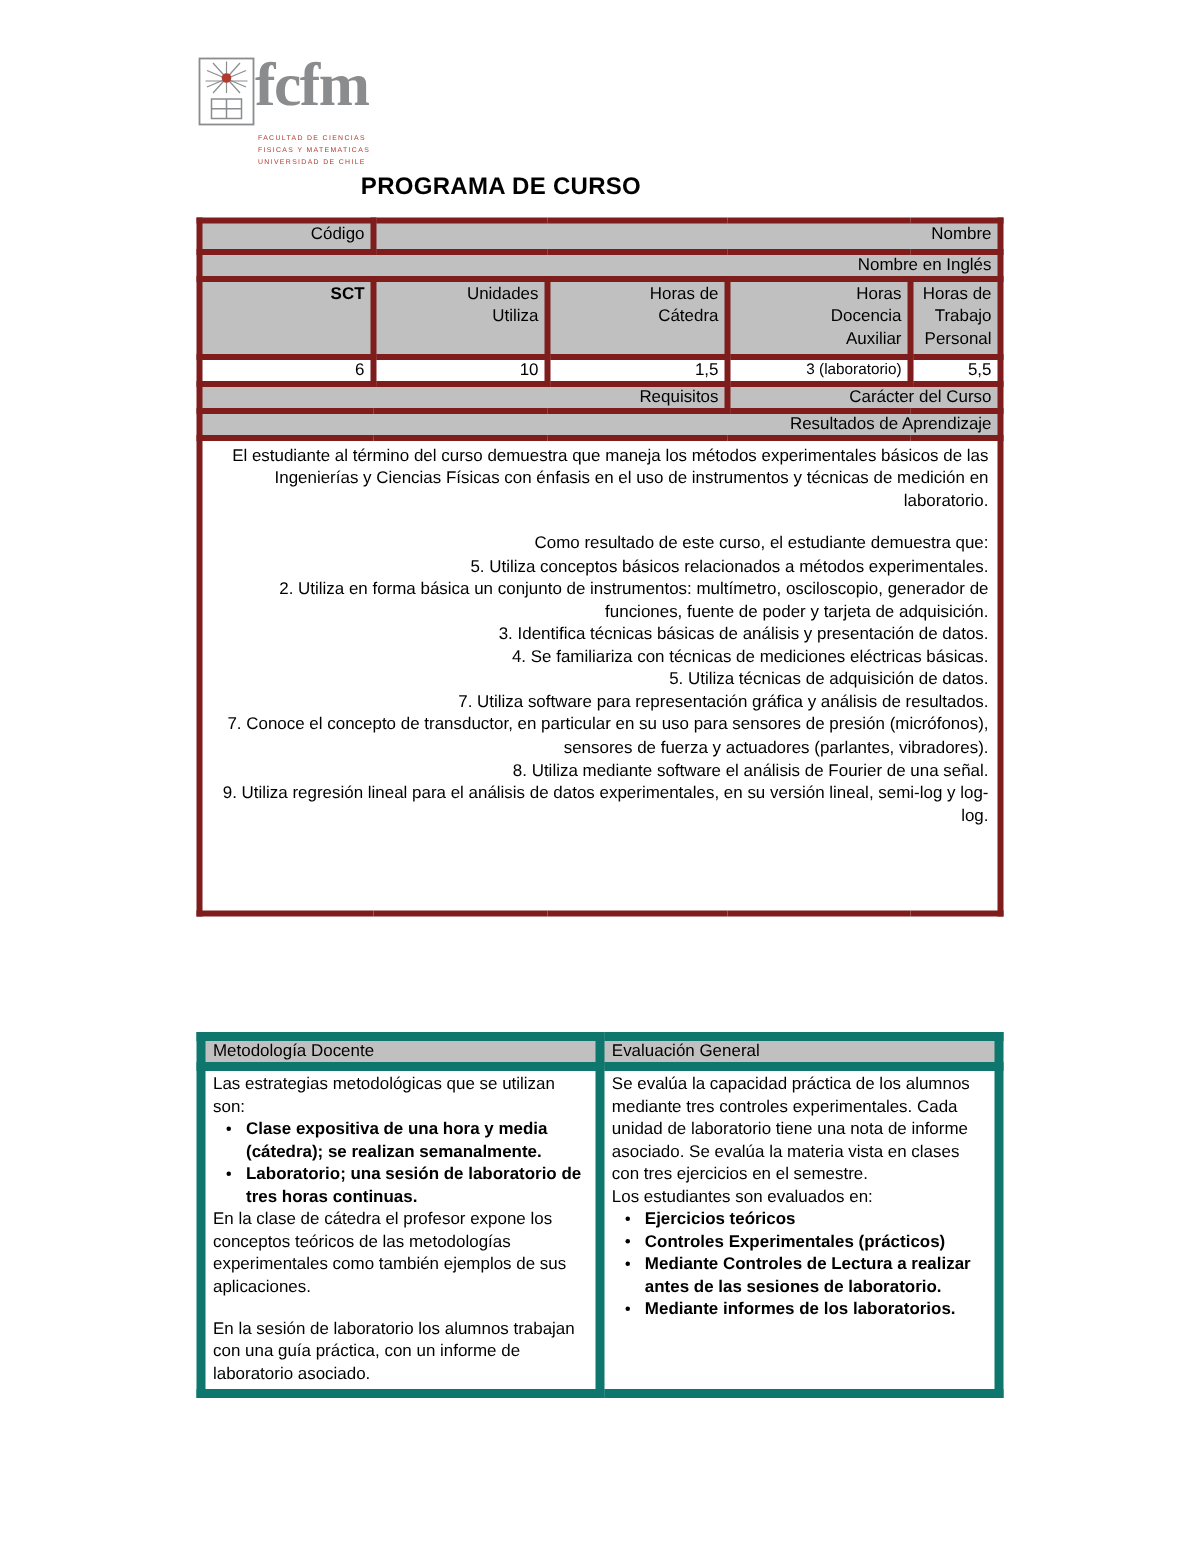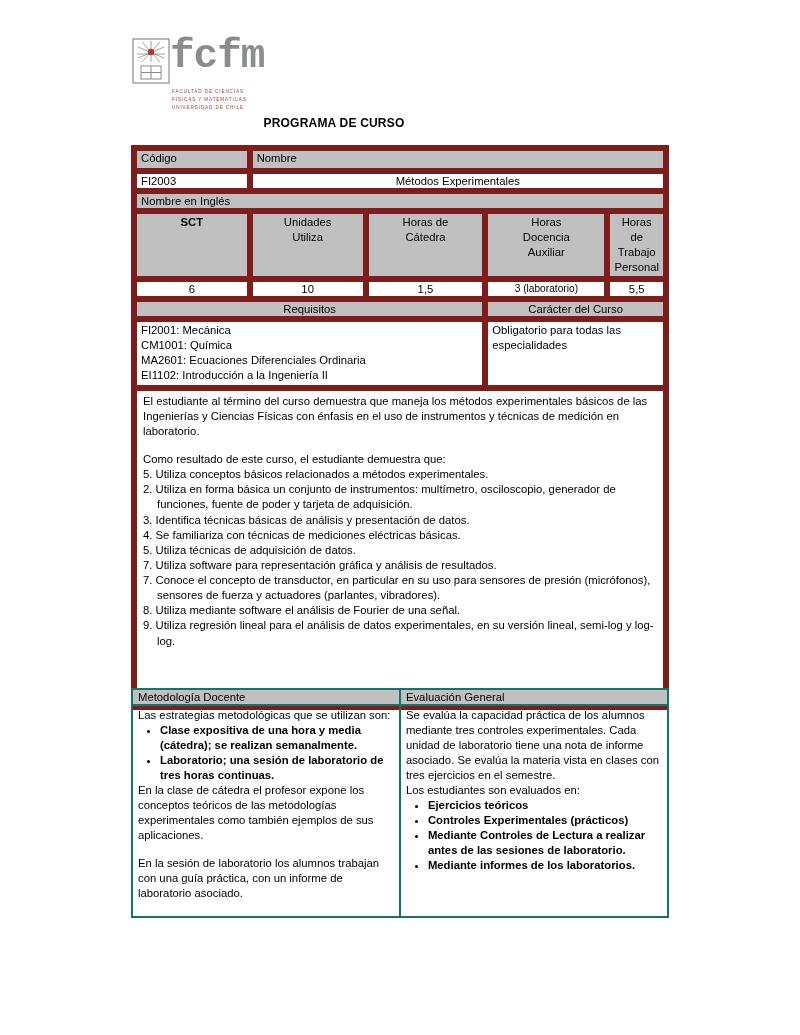--- a/index.html
+++ b/index.html
@@ -33,21 +33,21 @@
     position: absolute;
     left: 0px;
     top: 2px;
     width: 38px;
     height: 46px;
   }
   .logo-word {
     position: absolute;
     left: 38px;
     top: 0px;
-    font-family: Liberation Mono, monospace;
+    font-family: Liberation Serif, serif;
     font-size: 41px;
     font-weight: bold;
     color: #8a8c8e;
     letter-spacing: -1px;
     line-height: 1;
   }
   .logo-sub {
     position: absolute;
     left: 40px;
     top: 52px;
@@ -59,38 +59,39 @@
     white-space: pre-line;
   }
 
   
   .doc-title {
     position: absolute;
     left: 0;
     top: 116px;
     width: 668px;
     text-align: center;
-    font-size: 12px;
+    font-size: 16px;
     font-weight: bold;
     letter-spacing: 0.2px;
   }
 
   
   .table-main {
     position: absolute;
     left: 131px;
     top: 145px;
     width: 538px;
     border-collapse: collapse;
     font-size: 11.3px;
   }
   .table-main td {
-    border: 6px solid #7f1d1d;
+    border: 4px solid #7f1d1d;
     padding: 1px 4px;
     vertical-align: top;
+    text-align: right;
   }
   .hdr {
     background: #c0c0c0;
   }
   .ctr { text-align: center; }
   .vmid { vertical-align: middle; }
 
   .row-code td { height: 15px; }
   .cell-sct { height: 46px; }
 
@@ -119,21 +120,21 @@
   
   .table-method {
     position: absolute;
     left: 131px;
     top: 688px;
     width: 538px;
     border-collapse: collapse;
     font-size: 11.3px;
   }
   .table-method td {
-    border: 2px solid #0f766e;
+    border: 6px solid #0f766e;
     padding: 2px 5px;
     vertical-align: top;
   }
   .table-method .hdr {
     background: #c0c0c0;
     padding: 1px 5px;
   }
   .col-left { width: 268px; }
   .col-right { width: 268px; }
   .m-body {
@@ -183,24 +184,20 @@
 
   <div class="doc-title">PROGRAMA DE CURSO</div>
 
   <table class="table-main">
     <tbody>
         <tr class="row-code">
       <td class="hdr" style="width:72px;">Código</td>
       <td class="hdr" colspan="4">Nombre</td>
     </tr>
     <tr>
-      <td>FI2003</td>
-      <td colspan="4" class="ctr">Métodos Experimentales</td>
-    </tr>
-    <tr>
       <td class="hdr" colspan="5">Nombre en Inglés</td>
     </tr>
     <tr>
       <td class="hdr ctr vmid cell-sct multi" style="width:104px;font-weight:bold;">SCT</td>
       <td class="hdr ctr vmid cell-sct multi" style="width:104px;">Unidades
 Utiliza</td>
       <td class="hdr ctr vmid cell-sct multi" style="width:108px;">Horas de
 Cátedra</td>
       <td class="hdr ctr vmid cell-sct multi" style="width:110px;">Horas
 Docencia
@@ -214,26 +211,21 @@
       <td class="ctr">10</td>
       <td class="ctr">1,5</td>
       <td class="ctr" style="font-size:10.2px;">3 (laboratorio)</td>
       <td class="ctr">5,5</td>
     </tr>
     <tr>
       <td class="hdr ctr" colspan="3">Requisitos</td>
       <td class="hdr ctr" colspan="2">Carácter del Curso</td>
     </tr>
     <tr>
-      <td class="multi" colspan="3" style="height:56px; line-height:1.35;">FI2001: Mecánica
-CM1001: Química
-MA2601: Ecuaciones Diferenciales Ordinaria
-EI1102: Introducción a la Ingeniería II</td>
-      <td class="multi" colspan="2" style="line-height:1.35;">Obligatorio para todas las
-especialidades</td>
+      <td class="hdr ctr" colspan="5">Resultados de Aprendizaje</td>
     </tr>
     <tr>
       <td class="results-body" colspan="5">
         <p>El estudiante al término del curso demuestra que maneja los métodos experimentales básicos de las Ingenierías y Ciencias Físicas con énfasis en el uso de instrumentos y técnicas de medición en laboratorio.</p>
         <div class="gap"></div>
         <p>Como resultado de este curso, el estudiante demuestra que:</p>
         <p class="hang">5. Utiliza conceptos básicos relacionados a métodos experimentales.</p>
         <p class="hang">2. Utiliza  en forma básica un conjunto de instrumentos: multímetro, osciloscopio, generador de funciones, fuente de poder y tarjeta de adquisición.</p>
         <p class="hang">3. Identifica técnicas básicas de análisis y presentación de datos.</p>
         <p class="hang">4. Se familiariza con técnicas de mediciones eléctricas básicas.</p>

